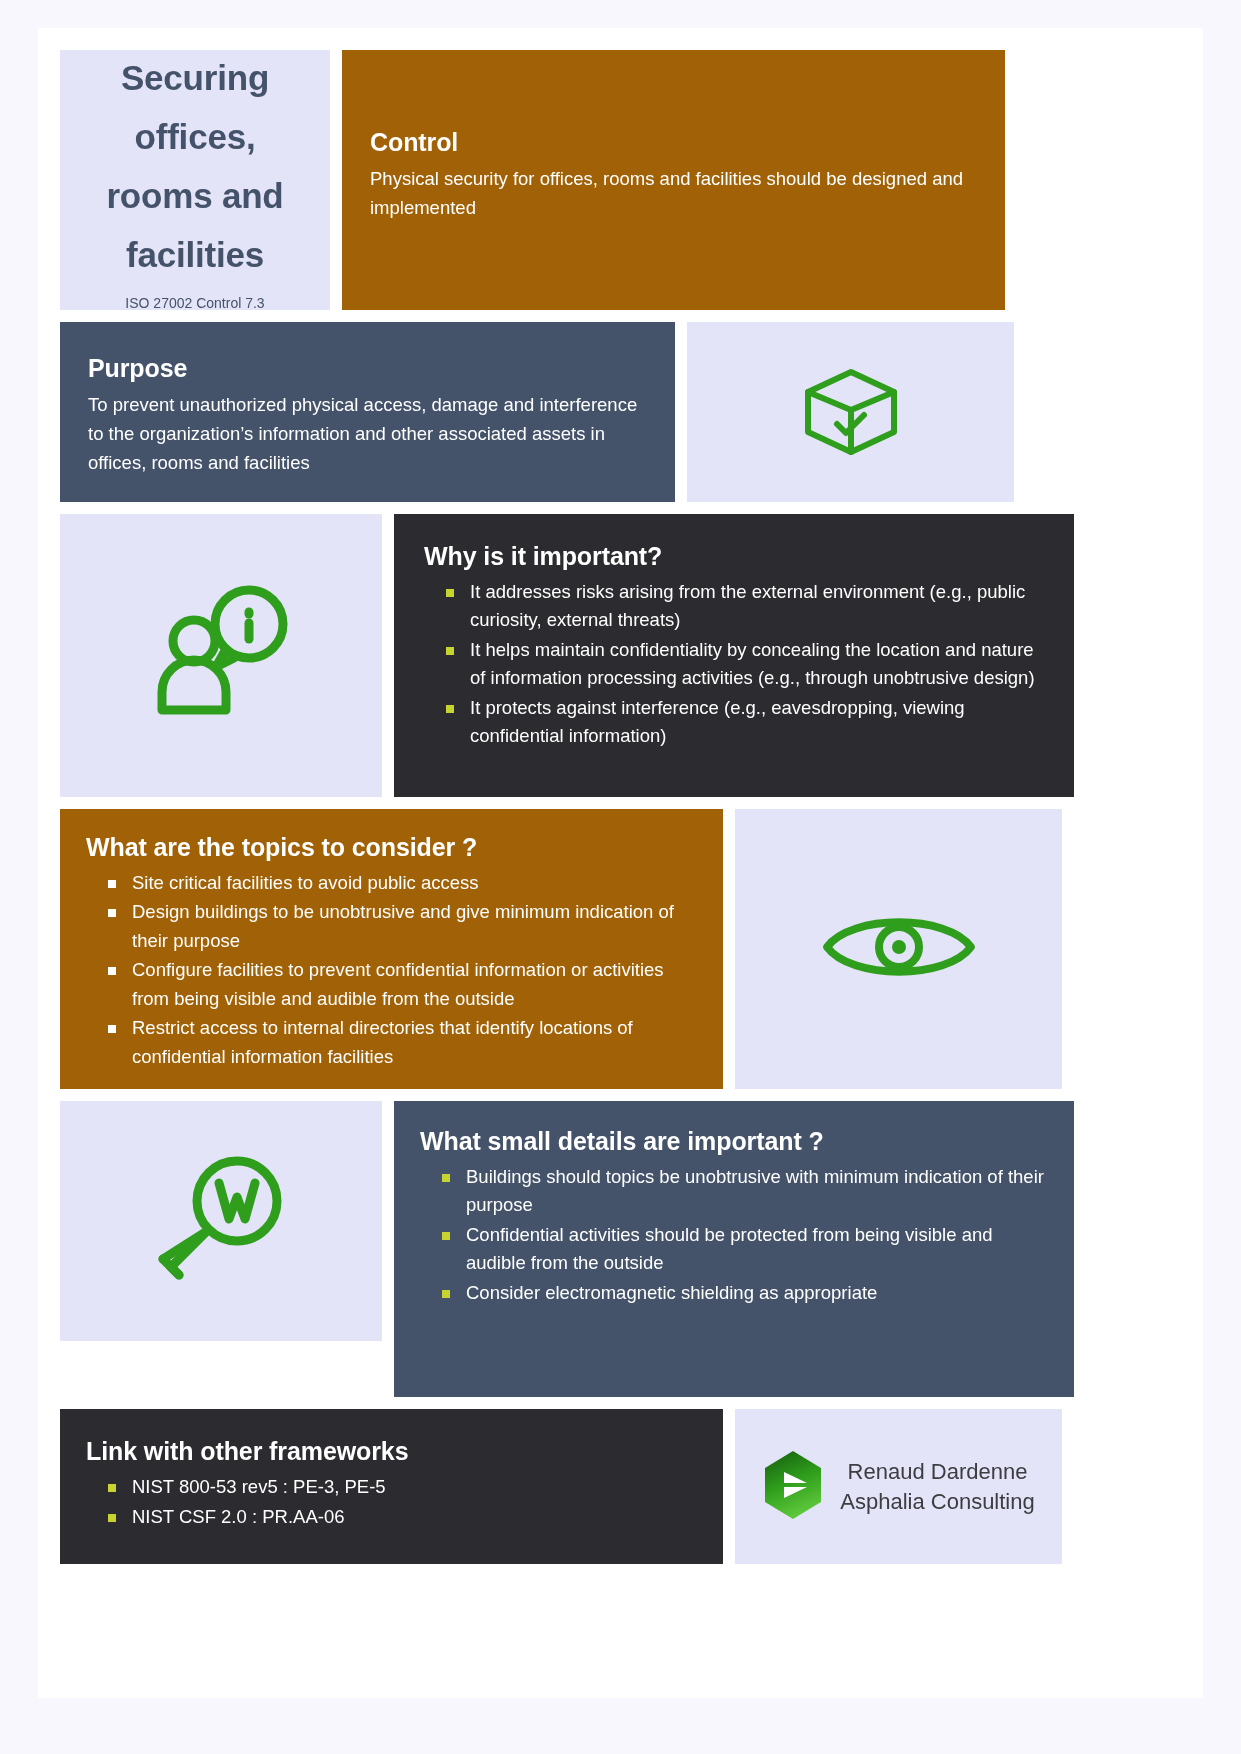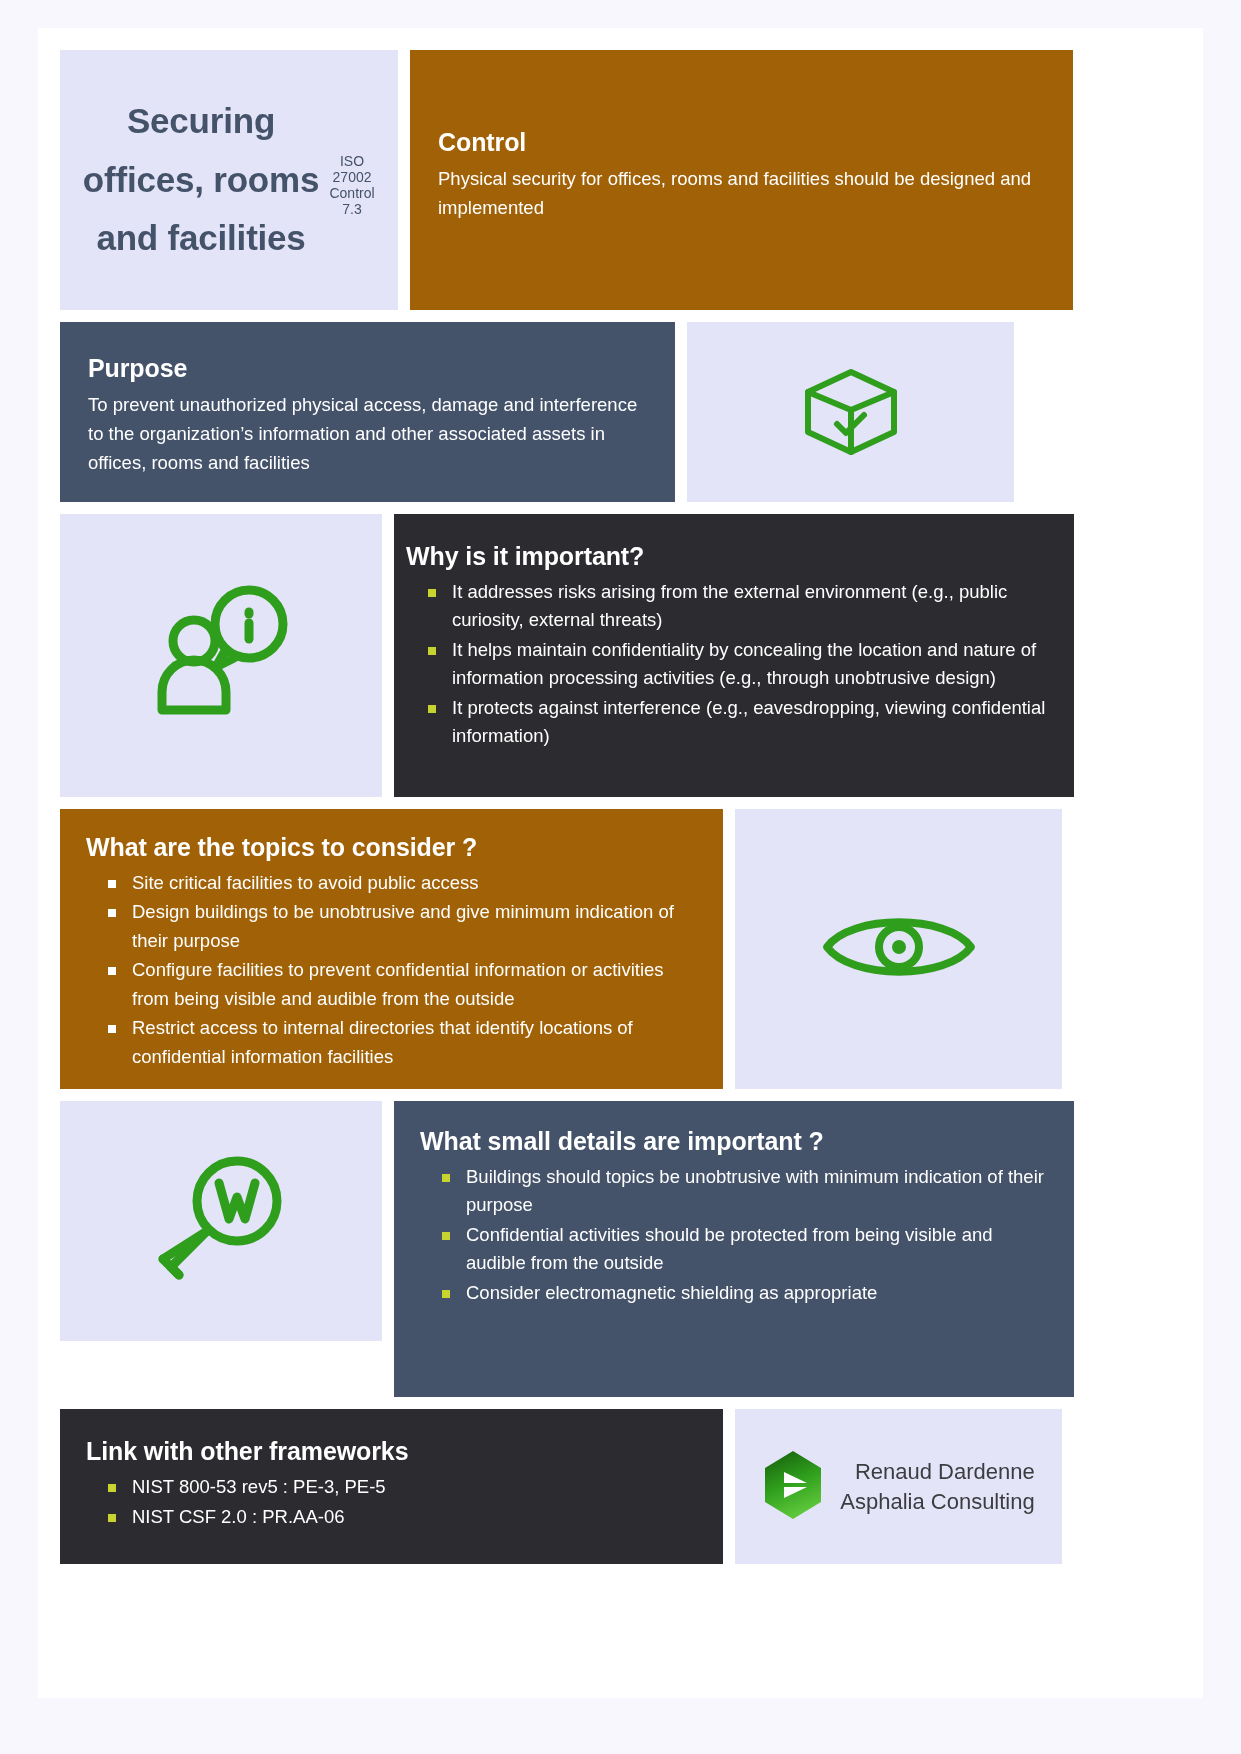--- a/index.html
+++ b/index.html
@@ -28,24 +28,24 @@
 
   
   .card { position: relative; }
   .lav  { background: #e4e4f8; }
   .green{ background: #a16207; }
   .slate{ background: #44536a; }
   .dark { background: #2c2c30; }
 
   
   .title-card {
-    width: 338px;
+    width: 270px;
     height: 260px;
     display: flex;
-    flex-direction: row;
+    flex-direction: column;
     align-items: center;
     justify-content: center;
     padding: 12px 18px;
   }
   .title-card h1 {
     font-size: 35px;
     font-weight: bold;
     color: #44536a;
     text-align: center;
     line-height: 1.68;
@@ -99,21 +99,21 @@
     width: 322px;
     height: 283px;
     display: flex;
     align-items: center;
     justify-content: center;
   }
   .why-card {
     width: 680px;
     height: 283px;
     margin-left: 12px;
-    padding: 28px 26px 0 12px;
+    padding: 28px 26px 0 30px;
   }
 
   
   .topics-card {
     width: 663px;
     height: 280px;
     padding: 24px 31px 0 26px;
   }
   .topics-icon-card {
     width: 327px;
@@ -151,21 +151,21 @@
     margin-left: 12px;
     display: flex;
     align-items: center;
     justify-content: center;
     gap: 16px;
   }
   .logo-text {
     font-size: 22px;
     color: #3c3c41;
     line-height: 1.35;
-    text-align: right;
+    text-align: center;
   }
 
   
   ul.bl { list-style: none; margin-top: 2px; }
   ul.bl li {
     position: relative;
     padding-left: 46px;
     font-size: 18.5px;
     line-height: 1.54;
     color: #ffffff;

